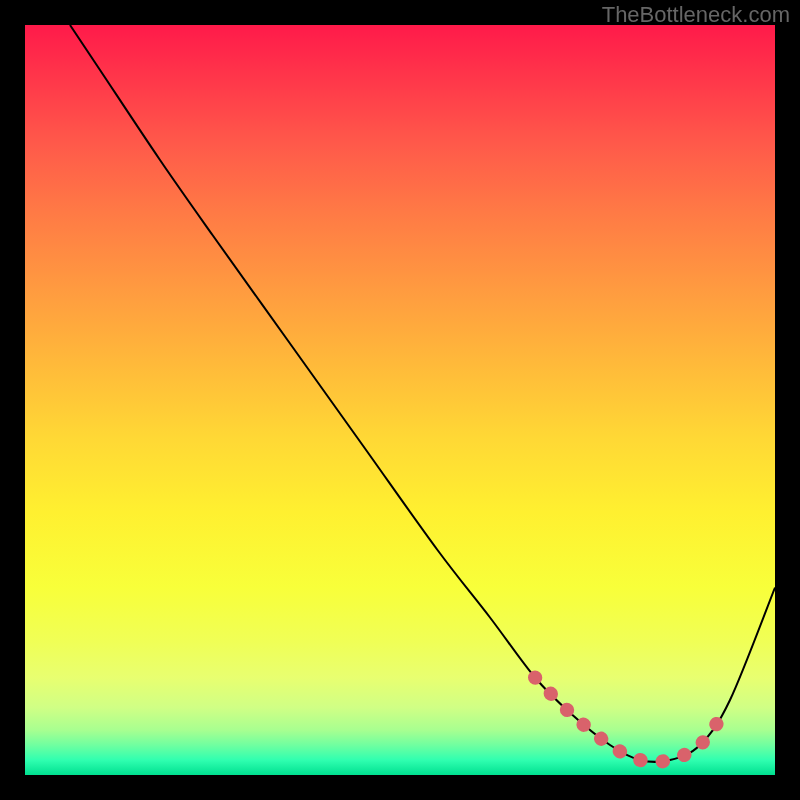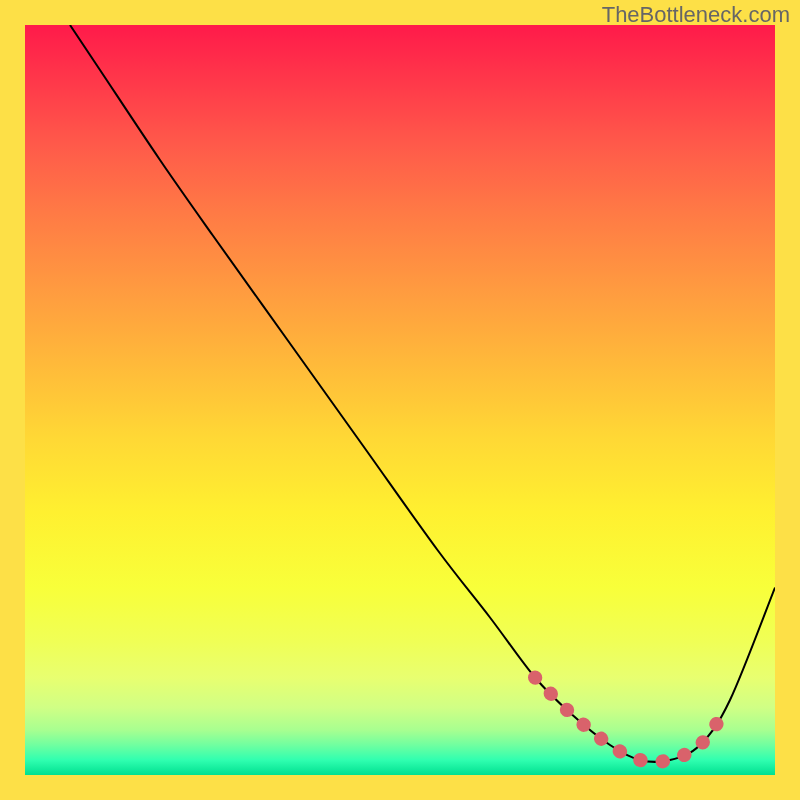--- a/index.html
+++ b/index.html
@@ -7,21 +7,21 @@
     padding: 0;
     width: 800px;
     height: 800px;
     overflow: hidden;
     font-family: Arial, sans-serif;
   }
   .chart-container {
     position: relative;
     width: 800px;
     height: 800px;
-    background: #fde047;
+    background: #000000;
   }
   .plot-area {
     position: absolute;
     left: 25px;
     top: 25px;
     width: 750px;
     height: 750px;
   }
   .gradient-bg {
     position: absolute;

